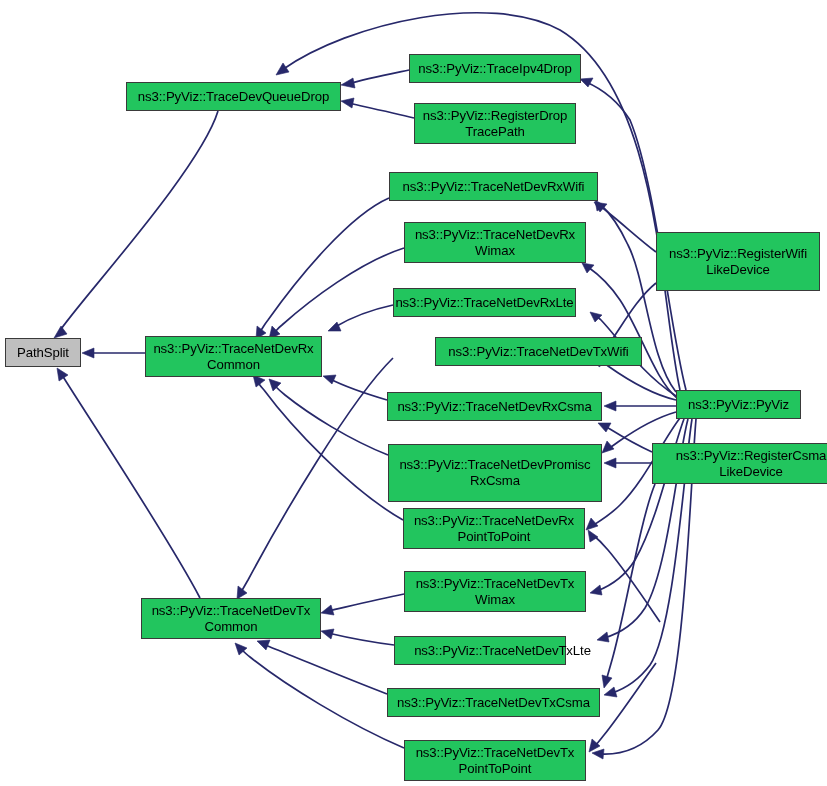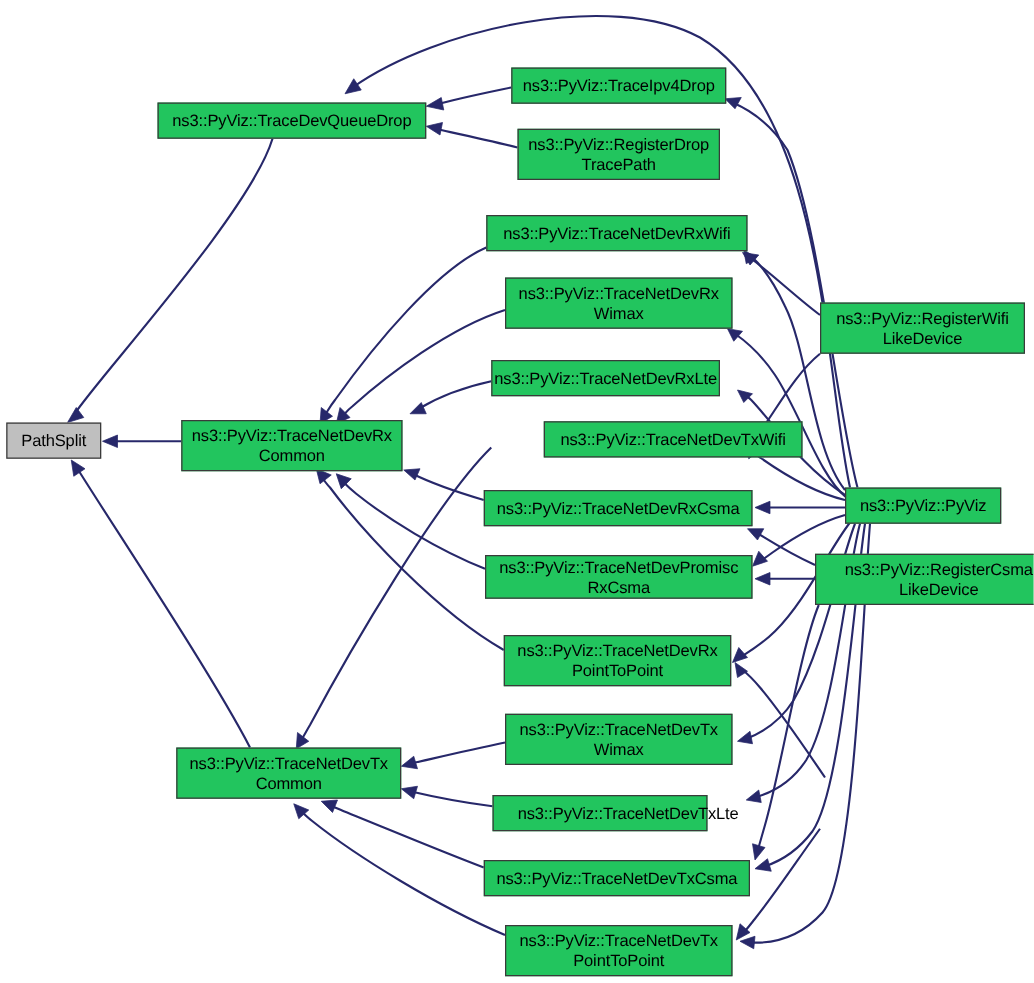--- a/index.html
+++ b/index.html
@@ -259,40 +259,40 @@
 
   <div class="node-box" style="left:393px; top:288px; width:183px; height:29px;">ns3::PyViz::TraceNetDevRxLte</div>
 
   <div class="node-box" style="left:145px; top:336px; width:177px; height:41px;">ns3::PyViz::TraceNetDevRx
 Common</div>
 
   <div class="node-box" style="left:393px; top:337px; width:207px; height:29px;margin-left:42px;">ns3::PyViz::TraceNetDevTxWifi</div>
 
   <div class="node-box" style="left:387px; top:392px; width:215px; height:29px;">ns3::PyViz::TraceNetDevRxCsma</div>
 
-  <div class="node-box" style="left:388px; top:444px; width:214px; height:35px;">ns3::PyViz::TraceNetDevPromisc
+  <div class="node-box" style="left:388px; top:444px; width:214px; height:58px;">ns3::PyViz::TraceNetDevPromisc
 RxCsma</div>
 
   <div class="node-box" style="left:403px; top:508px; width:182px; height:41px;">ns3::PyViz::TraceNetDevRx
 PointToPoint</div>
 
   <div class="node-box" style="left:404px; top:571px; width:182px; height:41px;">ns3::PyViz::TraceNetDevTx
 Wimax</div>
 
   <div class="node-box" style="left:141px; top:598px; width:180px; height:41px;">ns3::PyViz::TraceNetDevTx
 Common</div>
 
   <div class="node-box" style="left:394px; top:636px; width:172px; height:29px;padding-left:45px;">ns3::PyViz::TraceNetDevTxLte</div>
 
   <div class="node-box" style="left:387px; top:688px; width:213px; height:29px;">ns3::PyViz::TraceNetDevTxCsma</div>
 
   <div class="node-box" style="left:404px; top:740px; width:182px; height:41px;">ns3::PyViz::TraceNetDevTx
 PointToPoint</div>
 
-  <div class="node-box" style="left:656px; top:242px; width:164px; height:41px;">ns3::PyViz::RegisterWifi
+  <div class="node-box" style="left:656px; top:232px; width:164px; height:59px;">ns3::PyViz::RegisterWifi
 LikeDevice</div>
 
   <div class="node-box" style="left:676px; top:390px; width:125px; height:29px;">ns3::PyViz::PyViz</div>
 
   <div class="node-box" style="left:652px; top:443px; width:198px; height:41px;text-align:center;">ns3::PyViz::RegisterCsma
 LikeDevice</div>
 
 
 </div>
 

